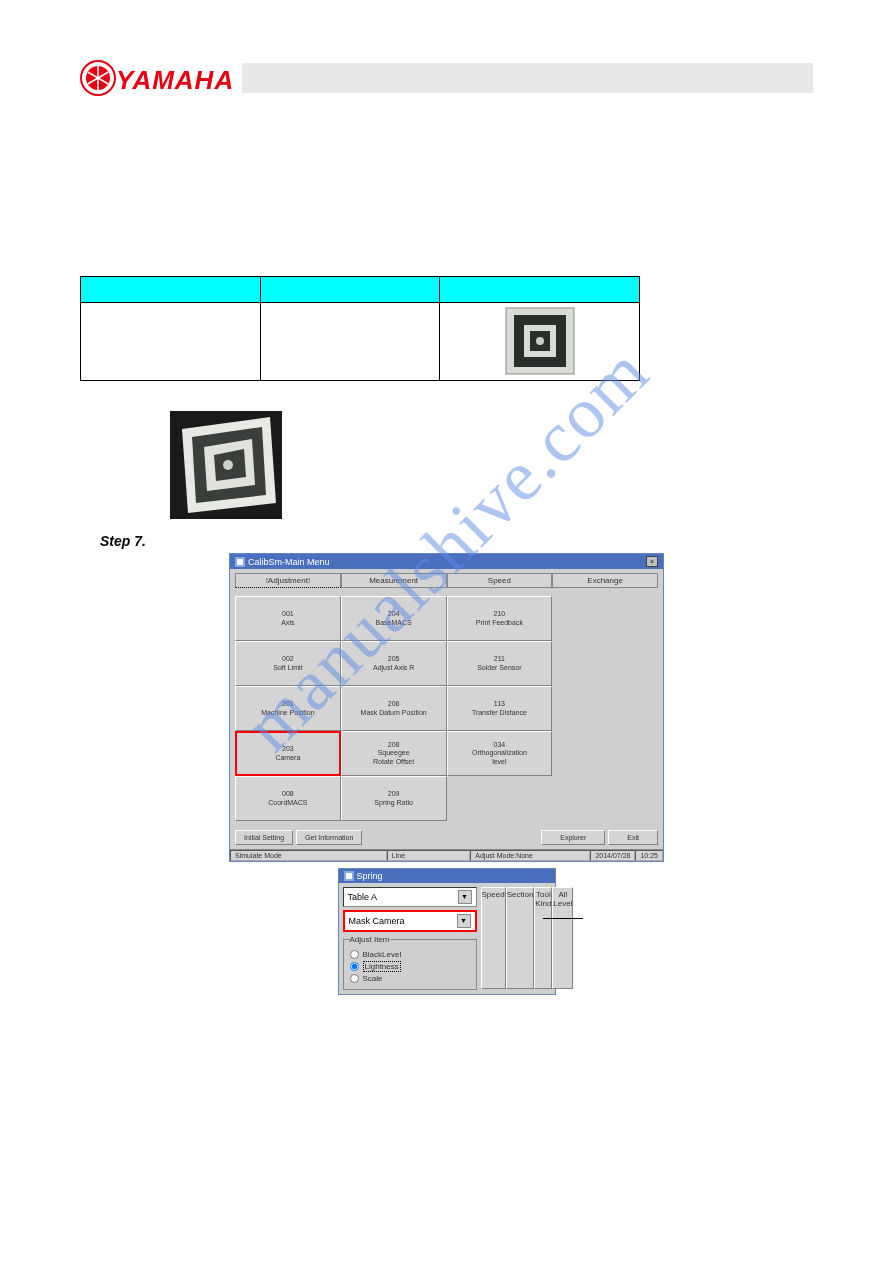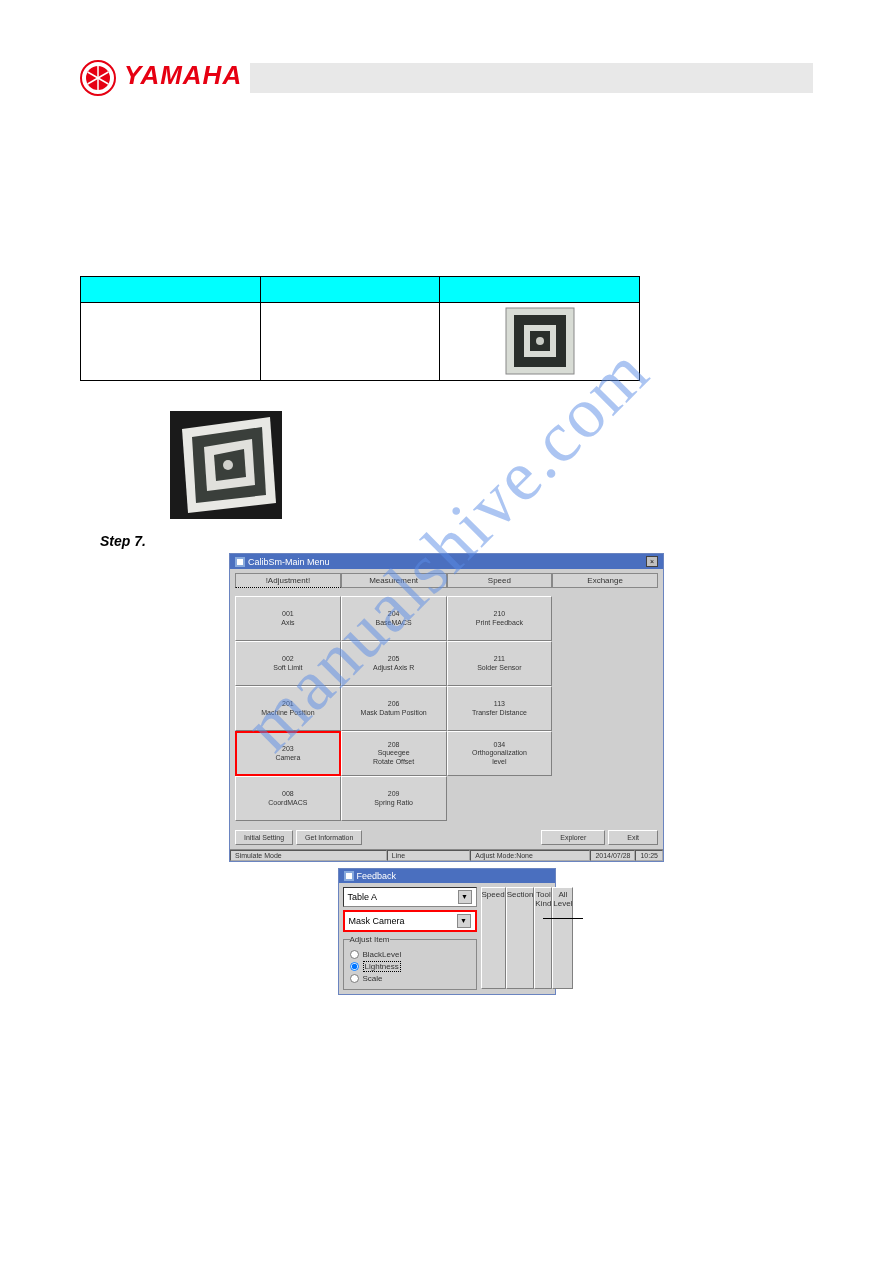--- a/index.html
+++ b/index.html
@@ -1,19 +1,19 @@
 <!DOCTYPE html>
 <html><head>
 <meta charset="utf-8">
 <style>
   * { box-sizing: border-box; margin: 0; padding: 0; }
   body { background: #fff; font-family: Arial, sans-serif; width: 893px; position: relative; }
   .page { padding: 60px 80px 40px 80px; position: relative; }
   .header-row { display: flex; align-items: center; margin-bottom: 40px; }
-  .logo-wrap { display: flex; align-items: flex-start; gap: 8px; }
+  .logo-wrap { display: flex; align-items: flex-end; }
   .logo-circle { width: 36px; height: 36px; }
   .logo-text { font-size: 26px; font-weight: 900; font-style: italic; letter-spacing: 1px; color: #e60012; font-family: Arial Black, Arial, sans-serif; }
   .header-bar { flex: 1; height: 30px; background: #e8e8e8; margin-left: 8px; }
   .tool-table { width: 560px; border-collapse: collapse; margin: 180px 0 30px 0; }
   .tool-table th { background: #00ffff; border: 1px solid #000; height: 26px; font-size: 11px; }
   .tool-table td { border: 1px solid #000; height: 78px; font-size: 11px; text-align: center; vertical-align: middle; }
   .tool-table td:nth-child(1) { width: 180px; }
   .tool-table td:nth-child(2) { width: 180px; }
   .tool-table td:nth-child(3) { width: 200px; }
   .jig-small { width: 72px; height: 70px; margin: 0 auto; }
@@ -208,21 +208,21 @@
   </div>
 
 
   <div style="position:relative; width:260px; margin:0 auto;">
   <div class="screenshot2">
     <div class="ss2-title">
       <svg width="10" height="10">
             <rect width="10" height="10" fill="#88aadd"></rect>
             <rect x="2" y="2" width="6" height="6" fill="#fff"></rect>
           </svg>
-      <span>Feedback</span>
+      <span>Spring</span>
     </div>
     <div class="ss2-body">
       <div class="ss2-left">
         <div class="ss2-combo">
           <span>Table A</span>
           <span class="ss2-drop">▼</span>
         </div>
         <div class="ss2-combo red">
           <span>Mask Camera</span>
           <span class="ss2-drop">▼</span>

